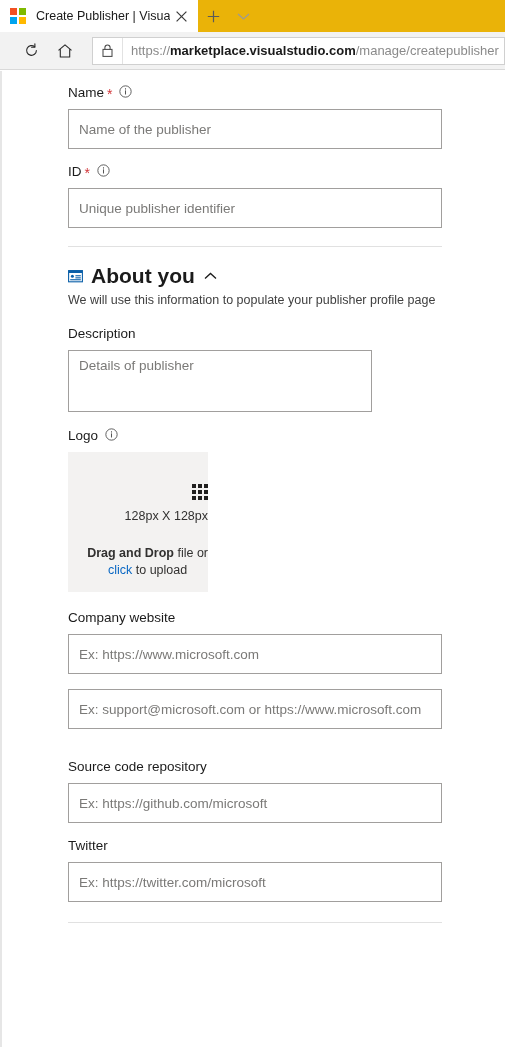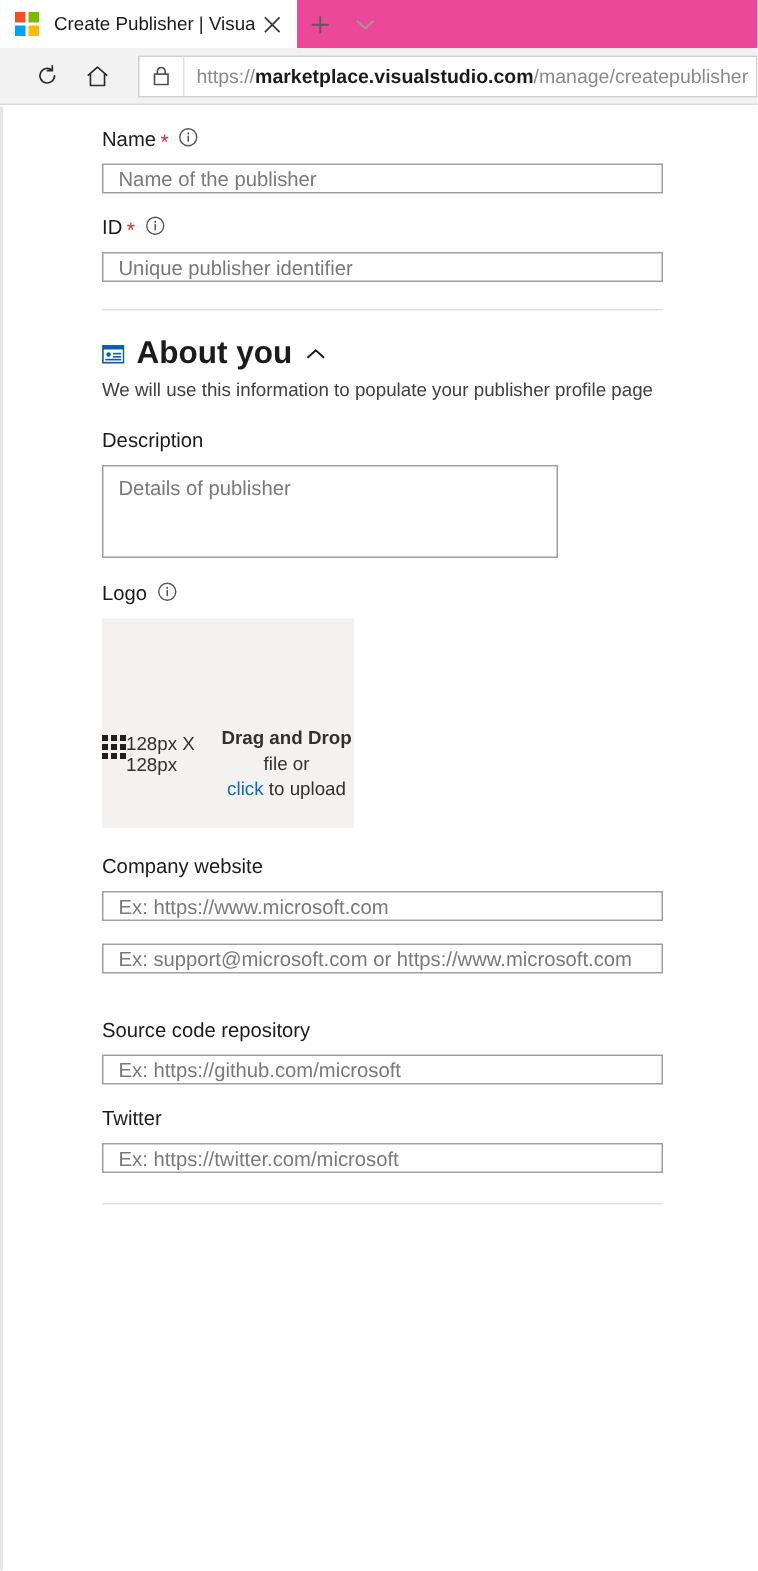--- a/index.html
+++ b/index.html
@@ -10,21 +10,21 @@
     overflow: hidden;
     font-family: "Liberation Sans", "DejaVu Sans", sans-serif;
     background: #ffffff;
   }
 
   
   .browser { width: 505px; height: 1047px; position: relative; background:#ffffff; }
 
   .tabstrip {
     height: 32px;
-    background: #ec4899;
+    background: #eab308;
     display: flex;
     align-items: flex-end;
     position: relative;
   }
   .tab {
     height: 32px;
     background: #ffffff;
     display: flex;
     align-items: center;
     padding: 0 6px 0 10px;
@@ -147,21 +147,21 @@
     top: 2px;
   }
   .info-icon {
     margin-left: 7px;
     display: inline-flex;
     align-items: center;
   }
 
   .txtinput {
     width: 374px;
-    height: 20px;
+    height: 40px;
     border: 1px solid #a19f9d;
     background: #ffffff;
     font-size: 13.5px;
     color: #605e5c;
     padding: 0 10px;
     font-family: "Liberation Sans", "DejaVu Sans", sans-serif;
     outline: none;
     display: block;
   }
   .txtinput::placeholder { color: #7a7977; opacity: 1; }
@@ -201,26 +201,26 @@
   }
   .chev { margin-left: 9px; display: inline-flex; align-items: center; }
   .section-sub {
     font-size: 12.5px;
     color: #404040;
     margin-top: 5px;
   }
 
   
   .dropzone {
-    width: 168px;
+    width: 140px;
     height: 140px;
     background: #f3f2f1;
     display: flex;
-    flex-direction: row;
-    align-items: center;
+    flex-direction: column;
+    align-items: flex-end;
     padding-top: 32px;
   }
   .grid-icon {
     display: grid;
     grid-template-columns: repeat(3, 4px);
     grid-template-rows: repeat(3, 4px);
     gap: 2px;
   }
   .grid-icon i { display: block; width: 4px; height: 4px; background: #201f1e; }
   .dz-dim {

